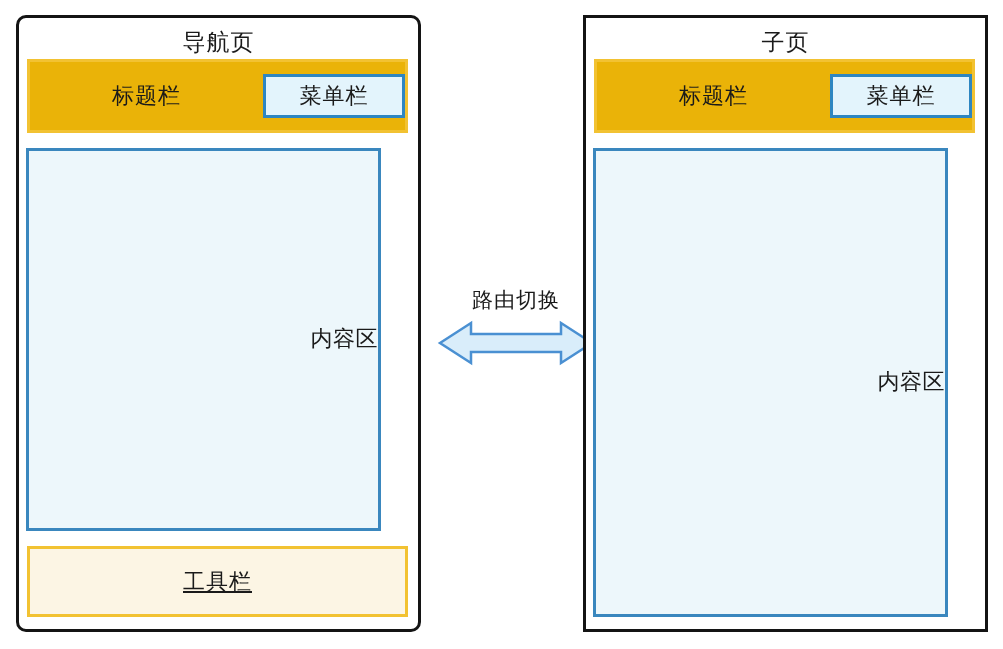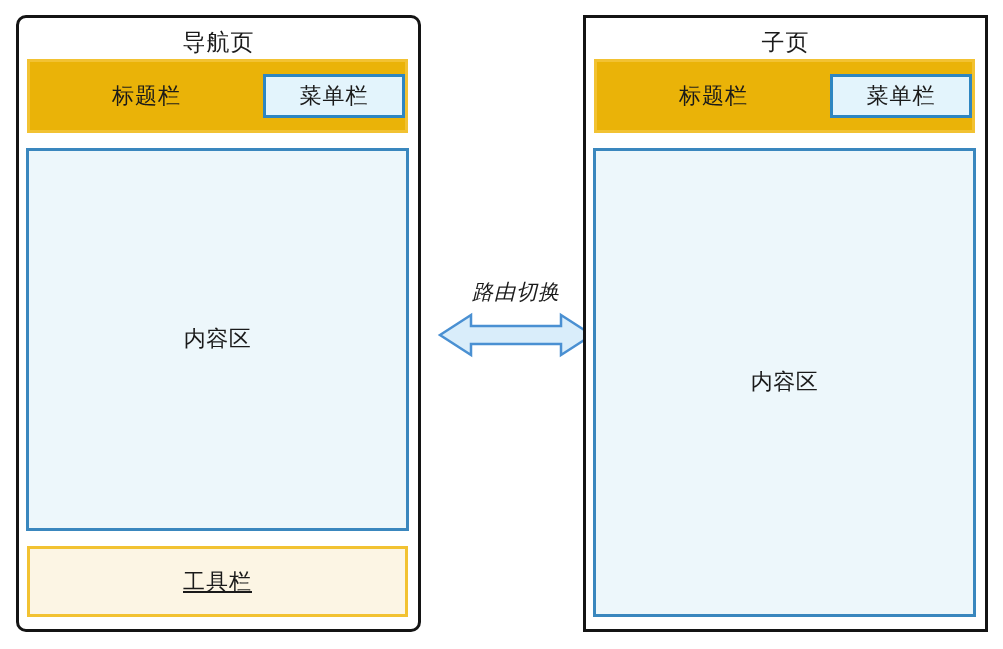--- a/index.html
+++ b/index.html
@@ -54,26 +54,26 @@
     align-items: center;
     justify-content: center;
     font-size: 22px;
     letter-spacing: 1px;
     flex-shrink: 0;
   }
 
   .content-area {
     position: absolute;
     left: 7px; top: 130px;
-    width: 383px;
+    width: 355px;
     border: 3px solid #3A87BE;
     background: #EDF7FB;
     display: flex;
-    flex-direction: row;
-    align-items: center;
+    flex-direction: column;
+    align-items: flex-end;
     justify-content: center;
     text-align: center;
     font-size: 22px;
     line-height: 1.65;
     letter-spacing: 0.5px;
   }
   #left-panel  .content-area { height: 383px; }
   #right-panel .content-area { height: 469px; }
 
   .toolbar {
@@ -85,24 +85,23 @@
     display: flex;
     align-items: center;
     justify-content: center;
     font-size: 22px;
     letter-spacing: 1px;
     text-decoration: underline;
   }
 
   .connector {
     position: absolute;
-    left: 421px; top: 278px;
+    left: 421px; top: 286px;
     width: 190px;
     text-align: center;
-    font-style: italic;
   }
   .connector-label {
     font-size: 21px;
     letter-spacing: 1px;
     margin-bottom: 3px;
   }
   .connector-arrow { display: block; margin: 0 auto; }
 </style>
 </head>
 <body>

